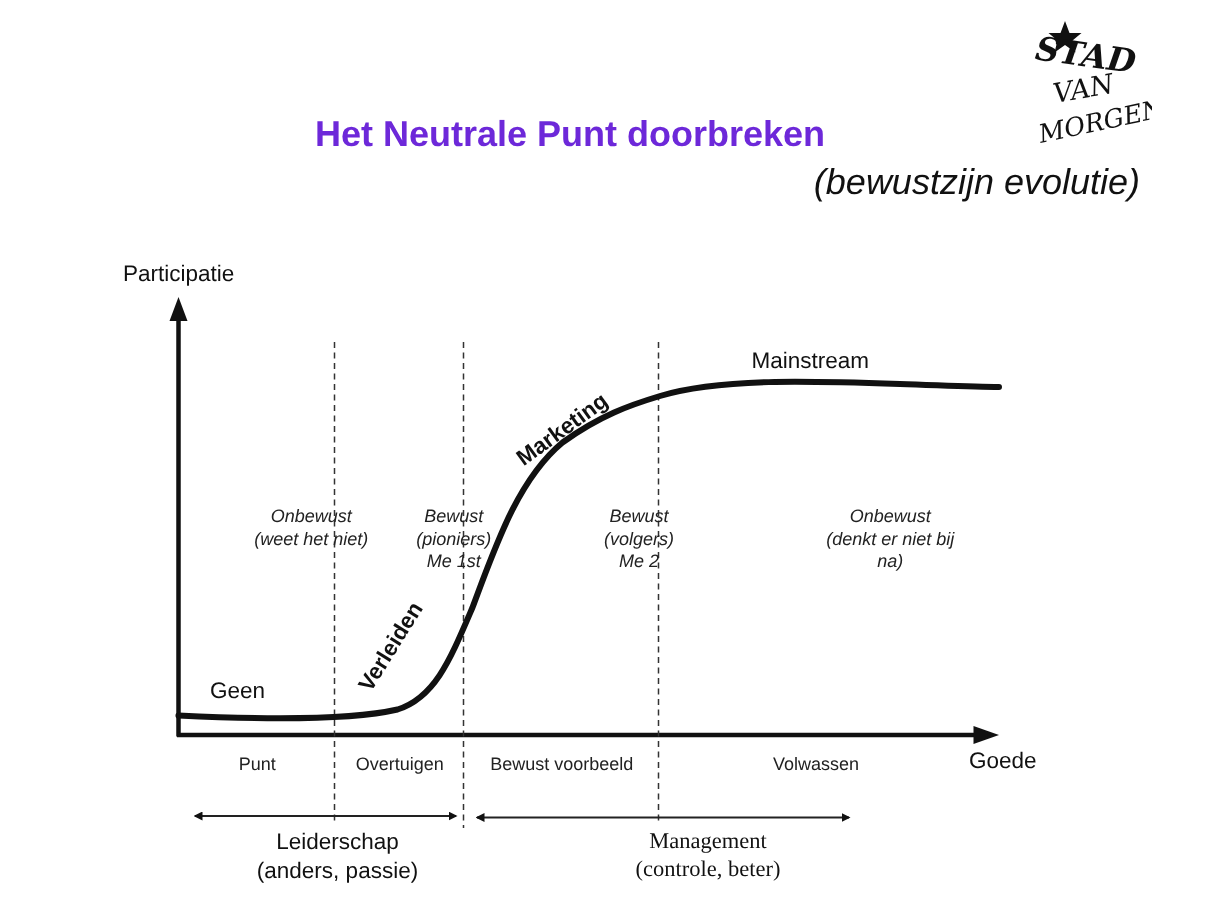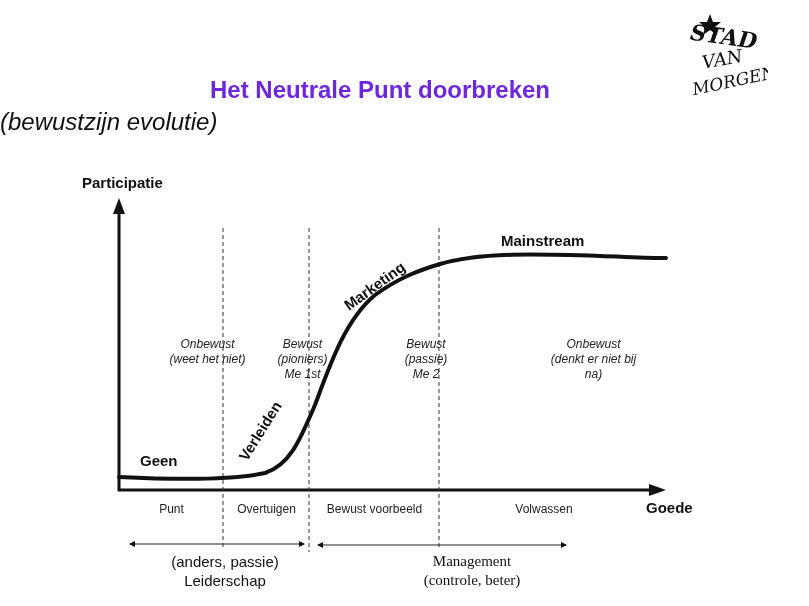--- a/index.html
+++ b/index.html
@@ -1,22 +1,22 @@
 <!DOCTYPE html>
 <html><head>
   <meta charset="utf-8">
   <style>
     html, body { margin: 0; padding: 0; background: #ffffff; }
     body { width: 809px; height: 606px; position: relative; overflow: hidden; font-family: "Liberation Sans", sans-serif; color: #111; }
     .abs { position: absolute; }
     .title { left: 0; width: 760px; top: 76px; text-align: center; font-weight: bold; font-size: 24px; color: #6d28d9; }
-    .subtitle { left: 0; width: 760px; top: 108px; text-align: left; font-style: italic; font-size: 24px; color: #111; }
+    .subtitle { left: 0; width: 760px; top: 108px; text-align: right; font-style: italic; font-size: 24px; color: #111; }
     .logo { left: 668px; top: 12px; width: 100px; height: 90px; }
     svg.diagram { position: absolute; left: 0; top: 0; }
-    .bold-lbl { font-weight: bold; font-size: 15px; color: #111; }
+    .bold-lbl { font-weight: normal; font-size: 15px; color: #111; }
     .phase { font-style: italic; font-size: 12px; color: #222; text-align: center; line-height: 15px; margin-left: 36px; }
     .stage { font-size: 12px; color: #222; text-align: center; }
     .group { font-size: 15px; color: #111; text-align: center; line-height: 19px; }
   </style>
 </head>
 <body>
 
 <div class="abs title">Het Neutrale Punt doorbreken</div>
 <div class="abs subtitle">(bewustzijn evolutie)</div>
 
@@ -69,34 +69,34 @@
   <div>Onbewust</div>
   <div>(weet het niet)</div>
 </div>
 <div class="abs phase" style="left:224px; width:85px; top:337px;">
   <div>Bewust</div>
   <div>(pioniers)</div>
   <div>Me 1st</div>
 </div>
 <div class="abs phase" style="left:355px; width:70px; top:337px;">
   <div>Bewust</div>
-  <div>(passie)</div>
+  <div>(volgers)</div>
   <div>Me 2</div>
 </div>
 <div class="abs phase" style="left:500px; width:115px; top:337px;">
   <div>Onbewust</div>
   <div>(denkt er niet bij</div>
   <div>na)</div>
 </div>
 
 <div class="abs stage" style="left:120px; width:103px; top:502px;">Punt</div>
 <div class="abs stage" style="left:224px; width:85px; top:502px;">Overtuigen</div>
 <div class="abs stage" style="left:310px; width:129px; top:502px;">Bewust voorbeeld</div>
 <div class="abs stage" style="left:444px; width:200px; top:502px;">Volwassen</div>
 
 <div class="abs group" style="left:130px; width:190px; top:552px;">
+  <div>Leiderschap</div>
   <div>(anders, passie)</div>
-  <div>Leiderschap</div>
 </div>
 <div class="abs group" style="left:377px; width:190px; top:552px;font-family:Liberation Serif, serif;">
   <div>Management</div>
   <div>(controle, beter)</div>
 </div>
 
 </body></html>

